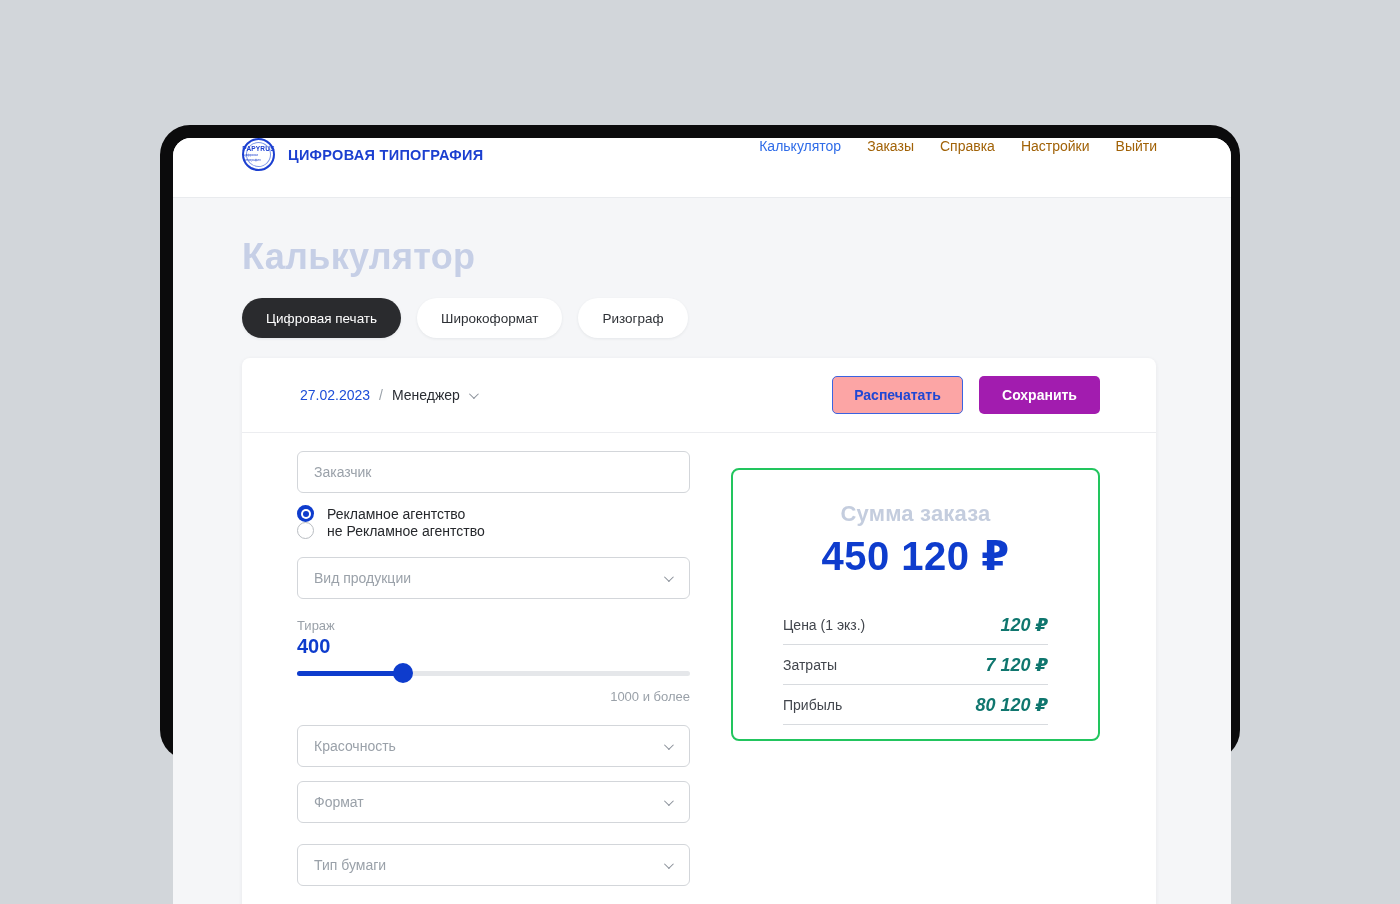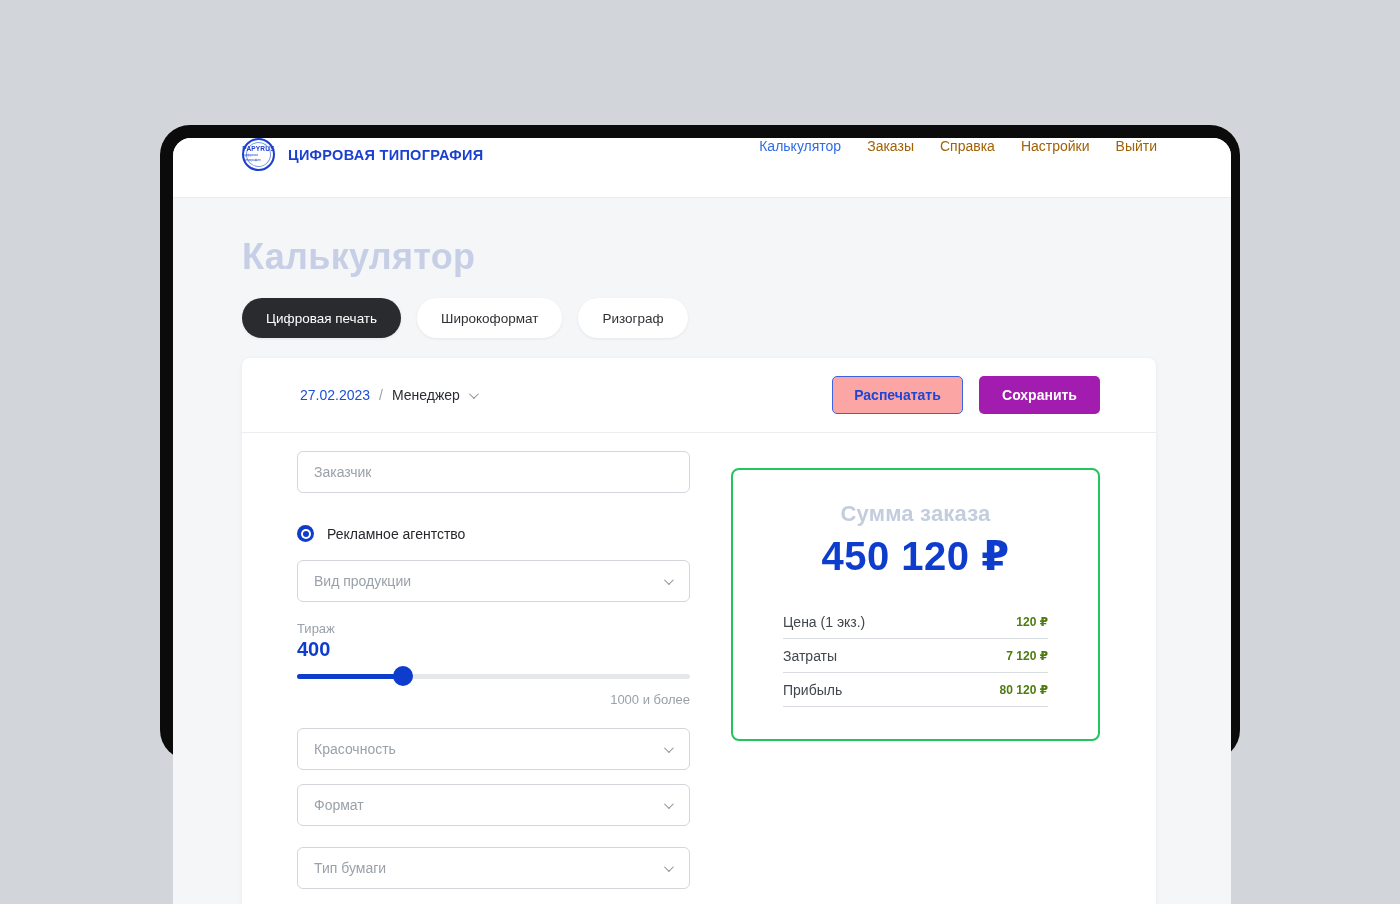--- a/index.html
+++ b/index.html
@@ -85,21 +85,21 @@
   .card-body { display:flex; justify-content:space-between; padding:18px 56px 0 55px; }
   .left-col { width:393px; }
 
   .text-input {
     width:100%; height:42px; border:1px solid #d3d6da; border-radius:6px;
     padding:0 16px; font-size:14px; color:#2a2d33; background:#fff; outline:none;
     font-family:inherit;
   }
   .text-input::placeholder { color:#9aa1a9; }
 
-  .radio-group { margin-top:32px; display:flex; flex-direction:column; gap:0; }
+  .radio-group { margin-top:12px; display:flex; flex-direction:column; gap:0; }
   .radio-row { display:flex; align-items:center; gap:13px; cursor:pointer; }
   .radio { width:17px; height:17px; border-radius:50%; position:relative; flex:0 0 auto; }
   .radio.checked { background:#0e3ccd; }
   .radio.checked::after {
     content:""; position:absolute; inset:3.5px; border-radius:50%;
     background:#fff;
   }
   .radio.checked::before {
     content:""; position:absolute; inset:5.5px; border-radius:50%;
     background:#0e3ccd; z-index:1;
@@ -133,21 +133,21 @@
     padding:31px 50px 0 50px;
   }
   .summary-title { text-align:center; font-size:22px; font-weight:bold; color:#c4cdde; letter-spacing:.2px; }
   .summary-total { text-align:center; font-size:40px; font-weight:bold; color:#0e3ccd; margin-top:6px; letter-spacing:.5px; }
   .summary-rows { margin-top:26px; }
   .summary-row {
     display:flex; align-items:center; justify-content:space-between;
     padding:9px 0 8px; border-bottom:1px solid #d8dbdf;
   }
   .summary-row .lbl { font-size:14px; color:#42464d; }
-  .summary-row .val { font-size:12px; font-weight:bold; color:#4d7c0f; }
+  .summary-row .val { font-size:18px; font-weight:bold; color:#0f766e;font-style:italic; }
 </style>
 </head>
 <body>
 
 <div class="stage">
   <div class="device-frame"></div>
 
   <div class="screen">
 
     <div class="topbar">
@@ -195,20 +195,24 @@
         <div class="card-body">
 
           <div class="left-col">
             <input class="text-input" type="text" placeholder="Заказчик" style="">
 
             <div class="radio-group">
               <div class="radio-row">
                 <span class="radio checked"></span>
                 <span class="radio-label">Рекламное агентство</span>
               </div>
+              <div class="radio-row">
+                <span class="radio unchecked"></span>
+                <span class="radio-label">не Рекламное агентство</span>
+              </div>
             </div>
 
             <div class="select">
               <span class="ph">Вид продукции</span>
               <span class="chev"></span>
             </div>
 
             <div class="tirazh">
               <div class="tirazh-label">Тираж</div>
               <div class="tirazh-value">400</div>

